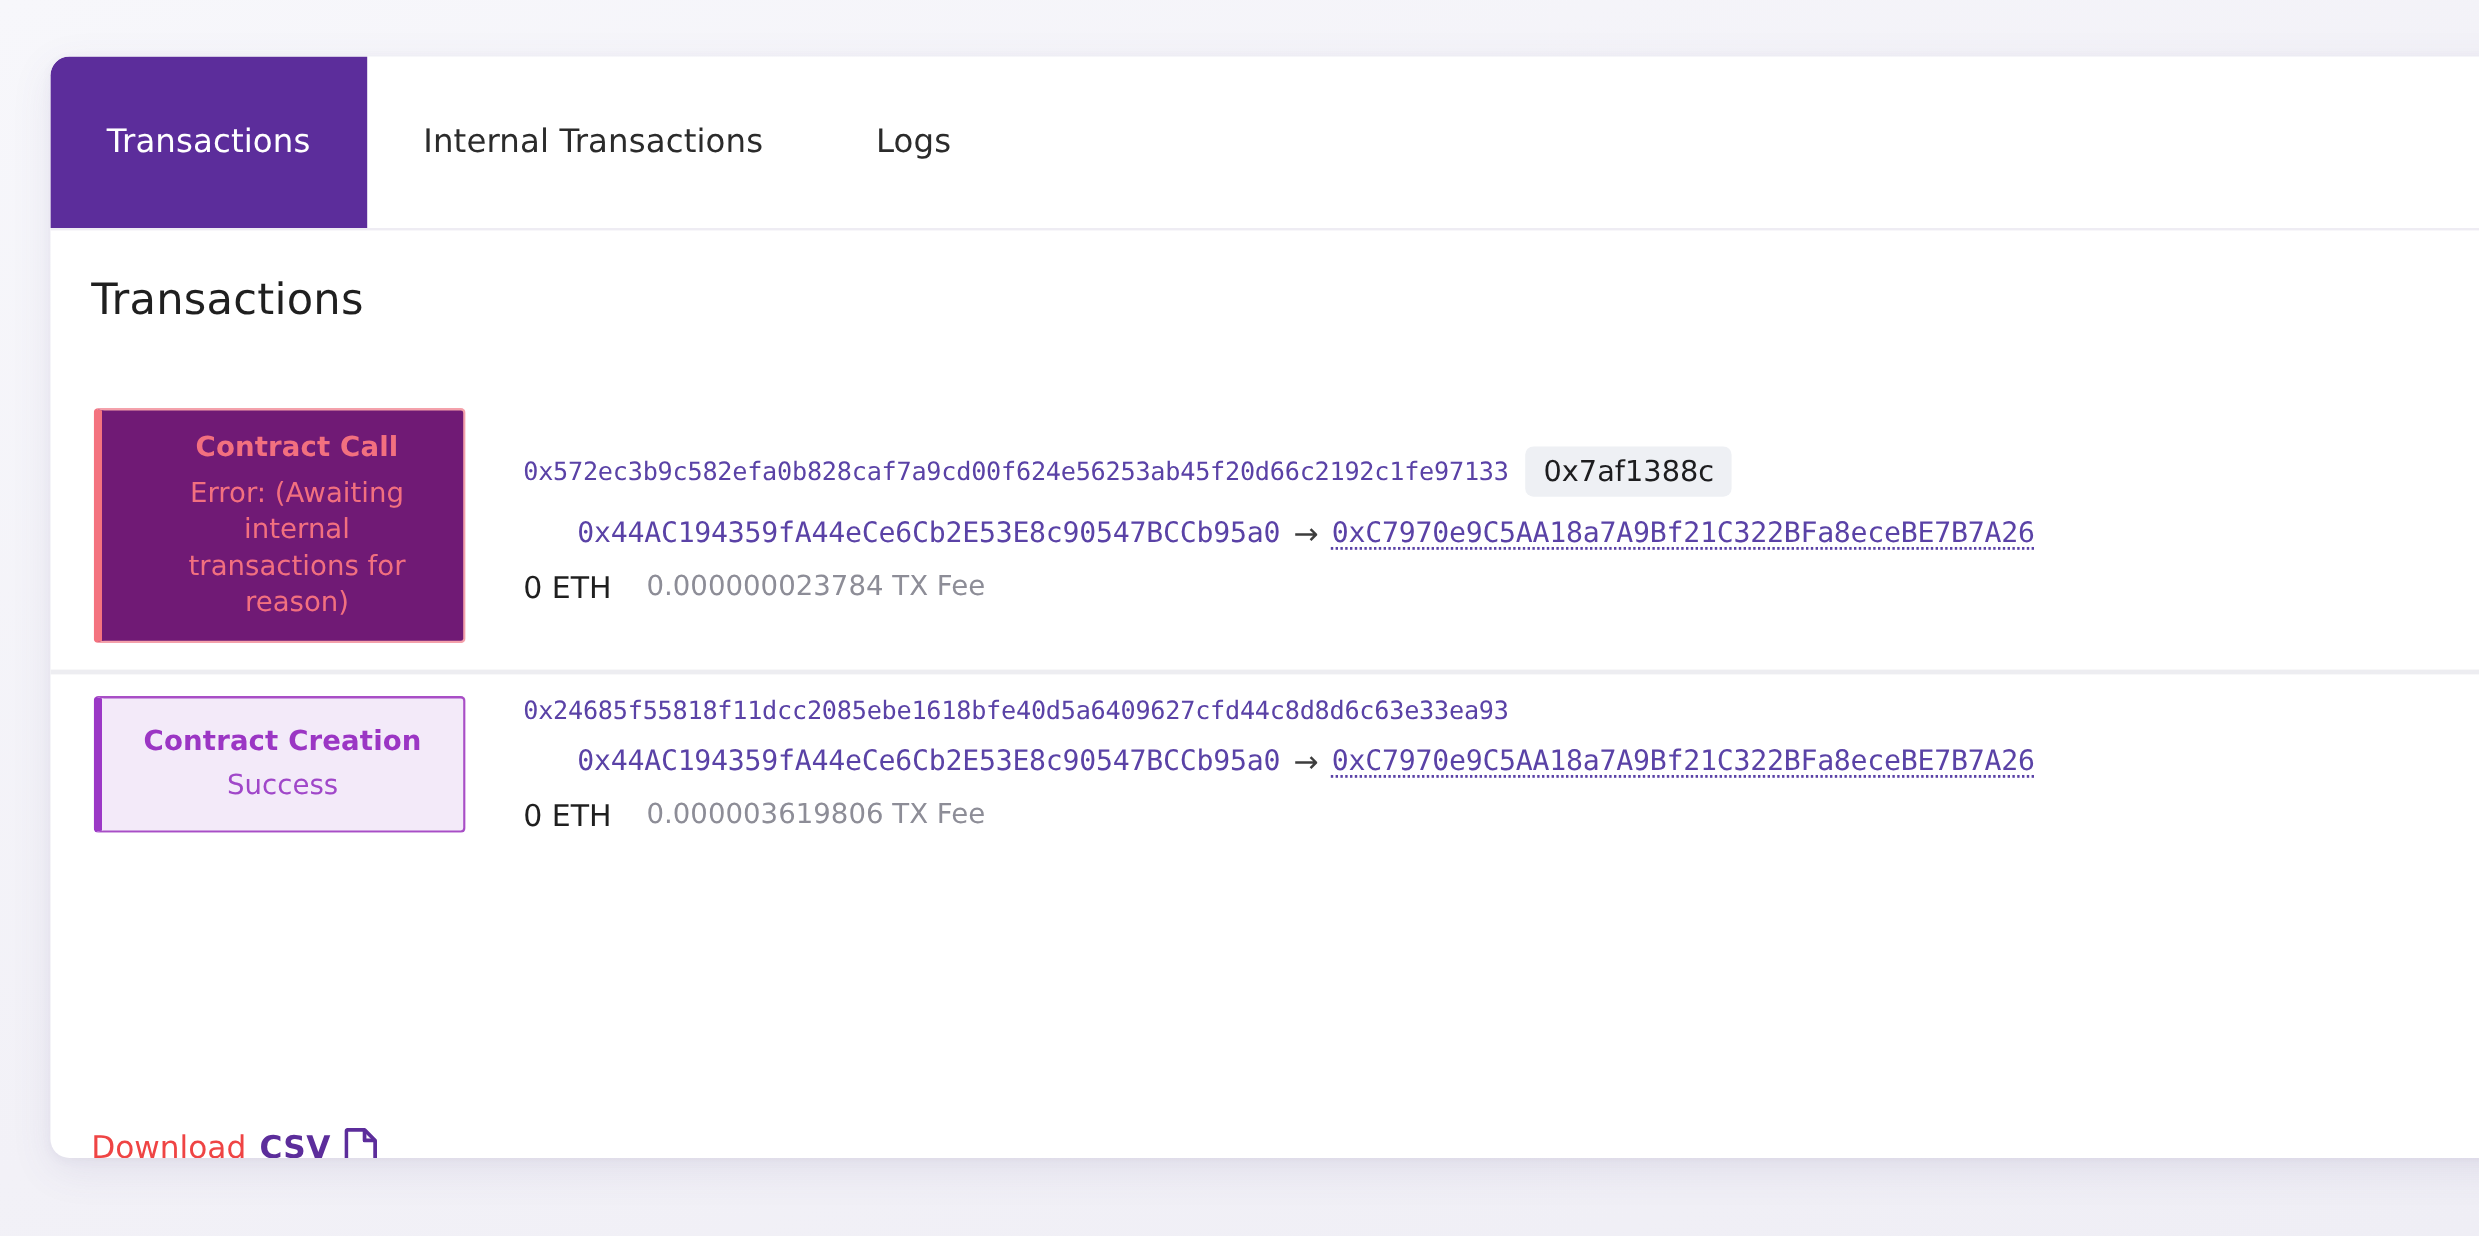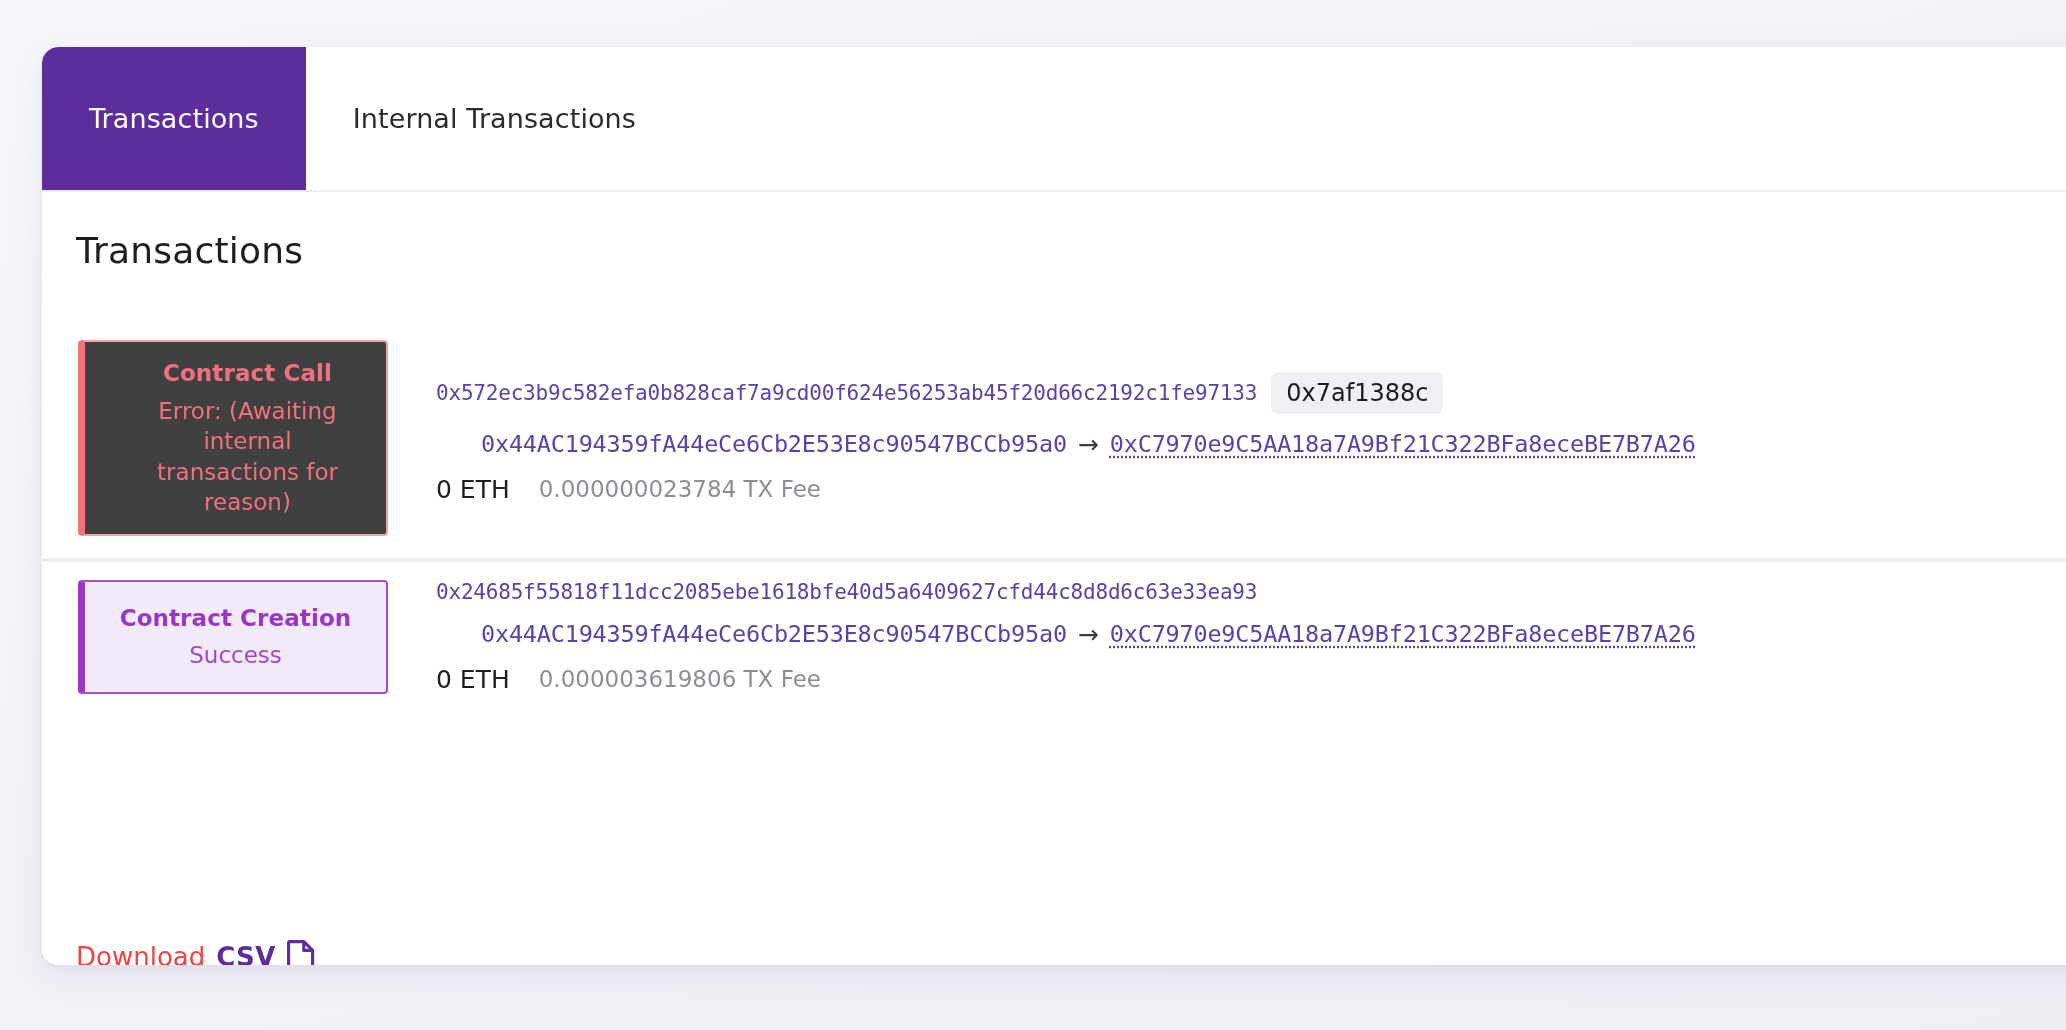--- a/index.html
+++ b/index.html
@@ -128,21 +128,21 @@
   }
   .tx-badge .status {
     font-size: 23px;
     font-weight: 400;
     margin-top: 7px;
     max-width: 252px;
   }
 
   
   .tx-badge.error {
-    background: #404040;
+    background: #701a75;
     border: 2px solid #f4a1ab;
     border-left: 7px solid #f4737f;
     padding-left: 44px;
   }
   .tx-badge.error .type,
   .tx-badge.error .status { color: #f2707f; }
 
   
   .tx-badge.success {
     background: #f3eaf9;
@@ -248,20 +248,21 @@
 </head>
 <body>
 
 <div class="page">
 
   <div class="card">
 
     <div class="tabbar">
       <button class="tab active">Transactions</button>
       <button class="tab">Internal Transactions</button>
+      <button class="tab">Logs</button>
     </div>
 
     <div class="body-area">
 
       <div class="section-title">Transactions</div>
 
       <div class="tx-list">
 
         <div class="tx-row">
           <div class="tx-badge error">

